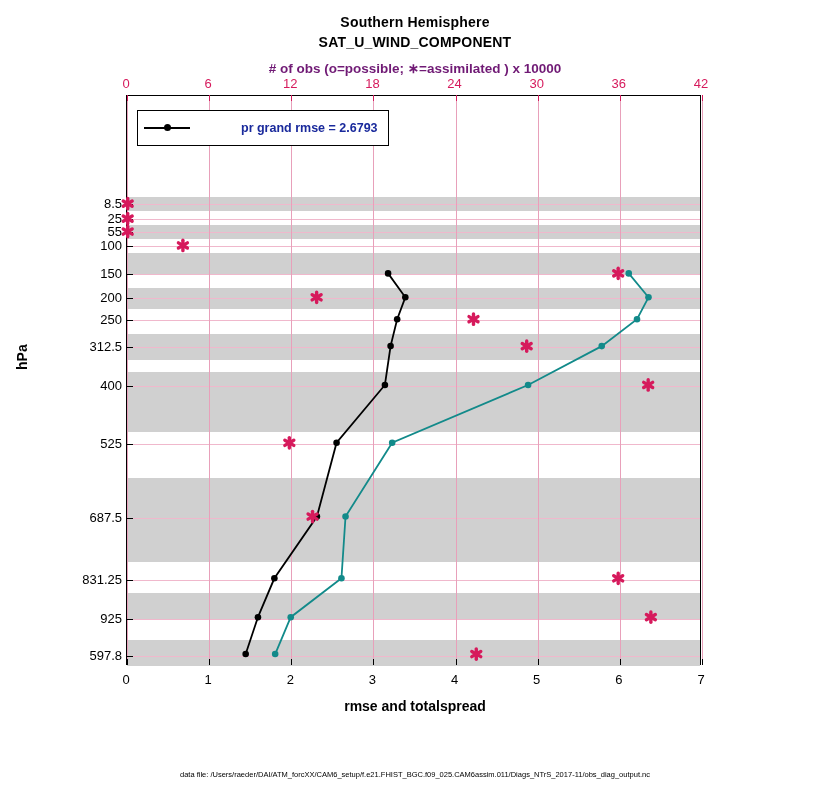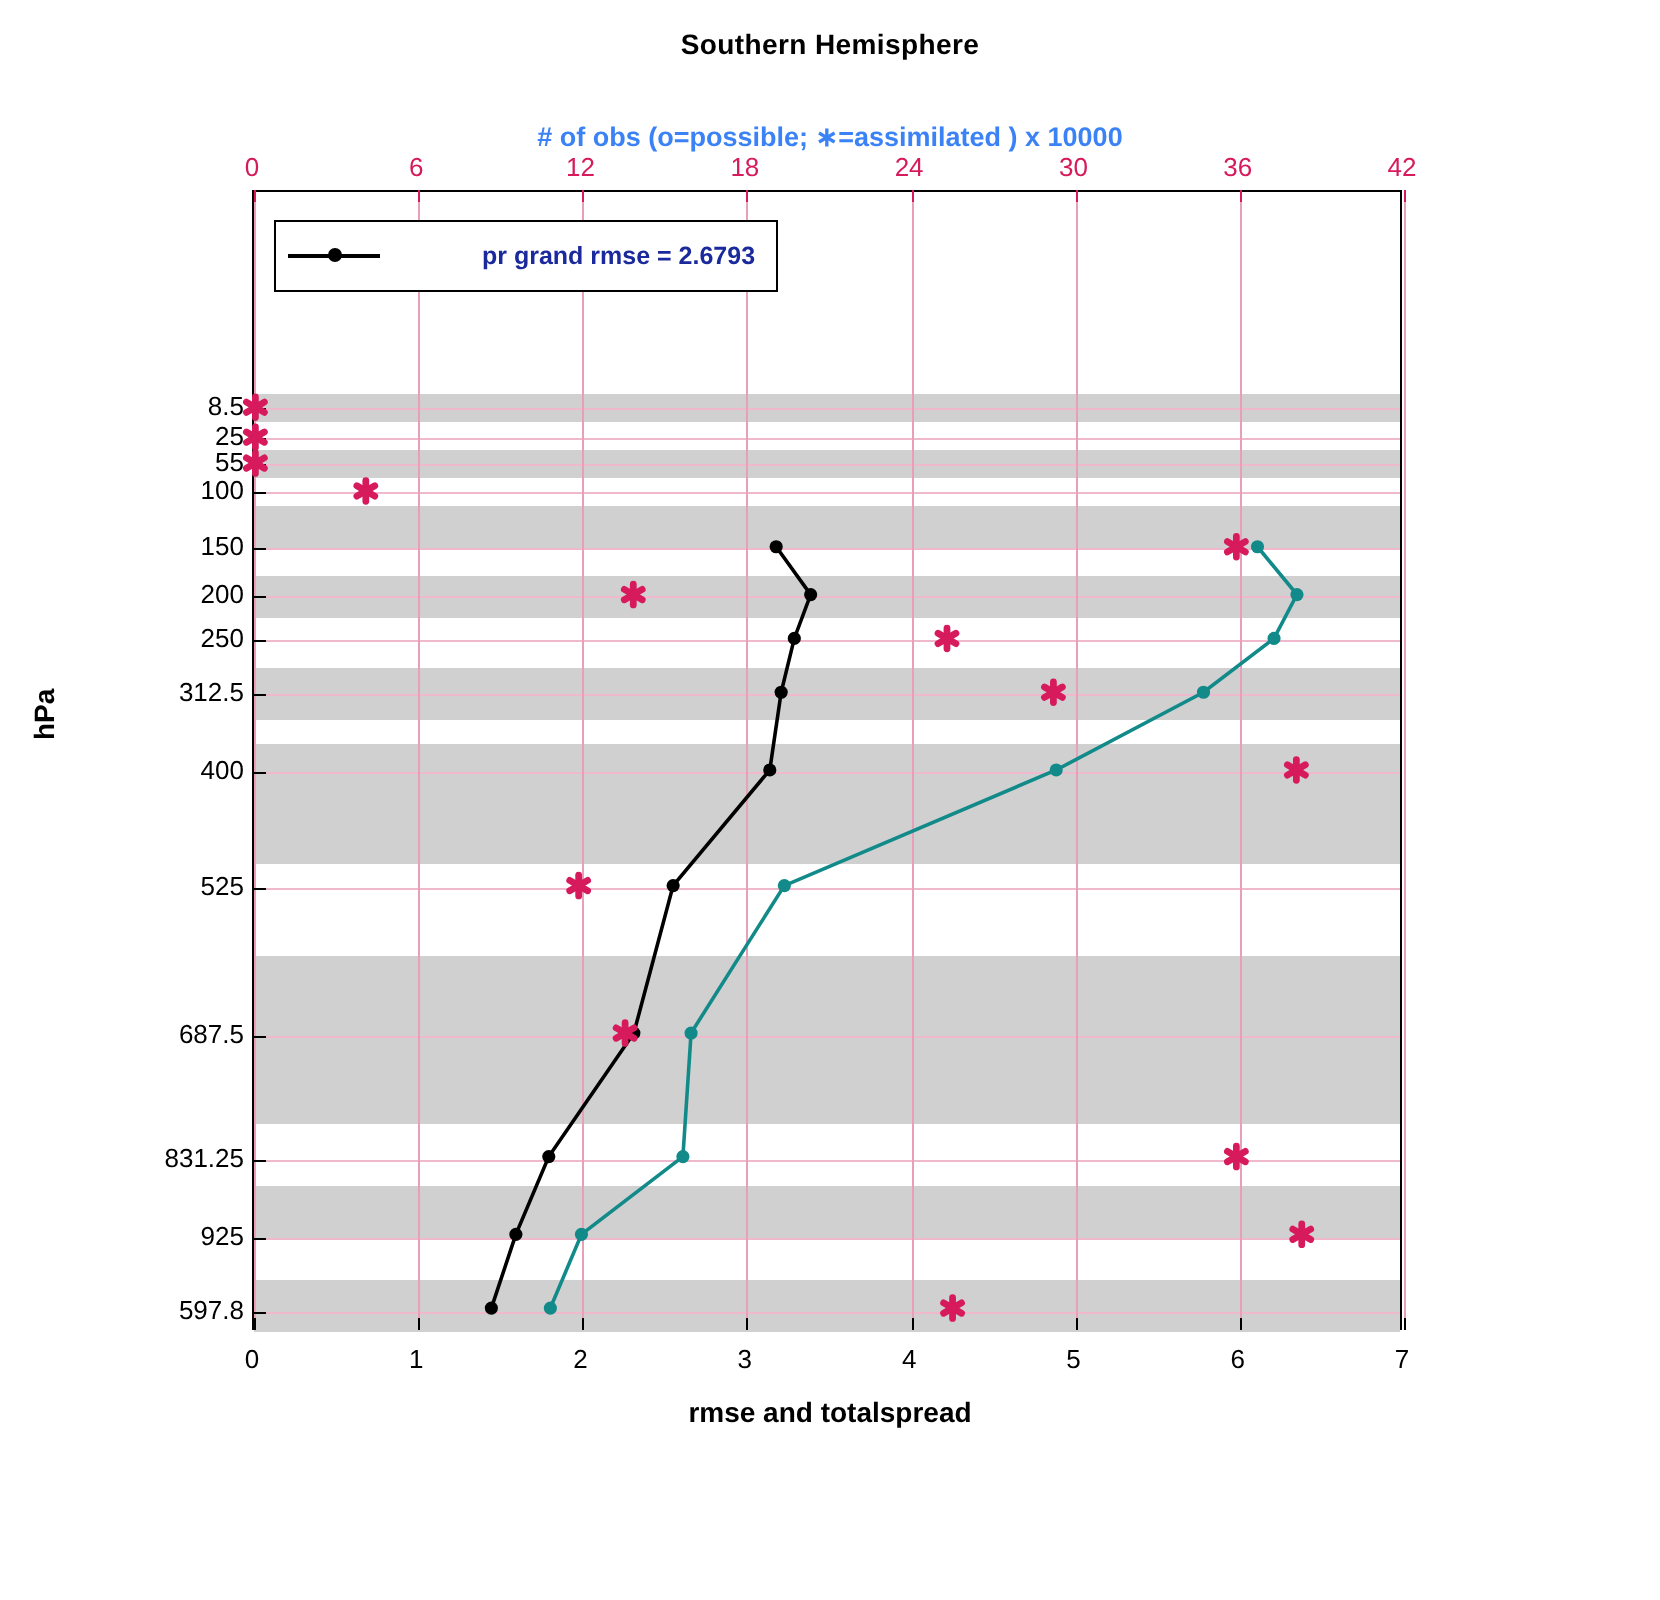--- a/index.html
+++ b/index.html
@@ -35,21 +35,21 @@
     line-height: 20px;
   }
   .top-axis-label {
     position: absolute;
     left: 0;
     top: 60px;
     width: 830px;
     text-align: center;
     font-size: 13.5px;
     font-weight: bold;
-    color: #3b82f6;
+    color: #701a75;
   }
   
   #plot {
     position: absolute;
     left: 126px;
     top: 95px;
     width: 575px;
     height: 570px;
     border: 1px solid #000000;
     box-sizing: border-box;
@@ -208,20 +208,21 @@
     pointer-events: none;
   }
 </style>
 </head>
 <body>
 
 <div id="stage">
 
   <div class="title-block">
     <div class="title-line">Southern Hemisphere</div>
+    <div class="title-line">SAT_U_WIND_COMPONENT</div>
   </div>
 
   <div class="top-axis-label"># of obs (o=possible; ∗=assimilated ) x 10000</div>
 
   <div id="plot">
     <div id="bands">
         <div class="band" style="top: 101px; height: 14px;"></div>
         <div class="band" style="top: 129px; height: 14px;"></div>
         <div class="band" style="top: 157px; height: 21px;"></div>
         <div class="band" style="top: 192px; height: 21px;"></div>
@@ -432,13 +433,14 @@
       <div class="ylabel-item" style="top: 385px;">400</div>
       <div class="ylabel-item" style="top: 443px;">525</div>
       <div class="ylabel-item" style="top: 517px;">687.5</div>
       <div class="ylabel-item" style="top: 579px;">831.25</div>
       <div class="ylabel-item" style="top: 618px;">925</div>
       <div class="ylabel-item" style="top: 655px;">597.8</div>
     </div>
 
   <div class="axis-title-y">hPa</div>
   <div class="axis-title-x">rmse and totalspread</div>
+  <div class="datafile">data file: /Users/raeder/DAI/ATM_forcXX/CAM6_setup/f.e21.FHIST_BGC.f09_025.CAM6assim.011/Diags_NTrS_2017-11/obs_diag_output.nc</div>
 </div>
 
 </body></html>

